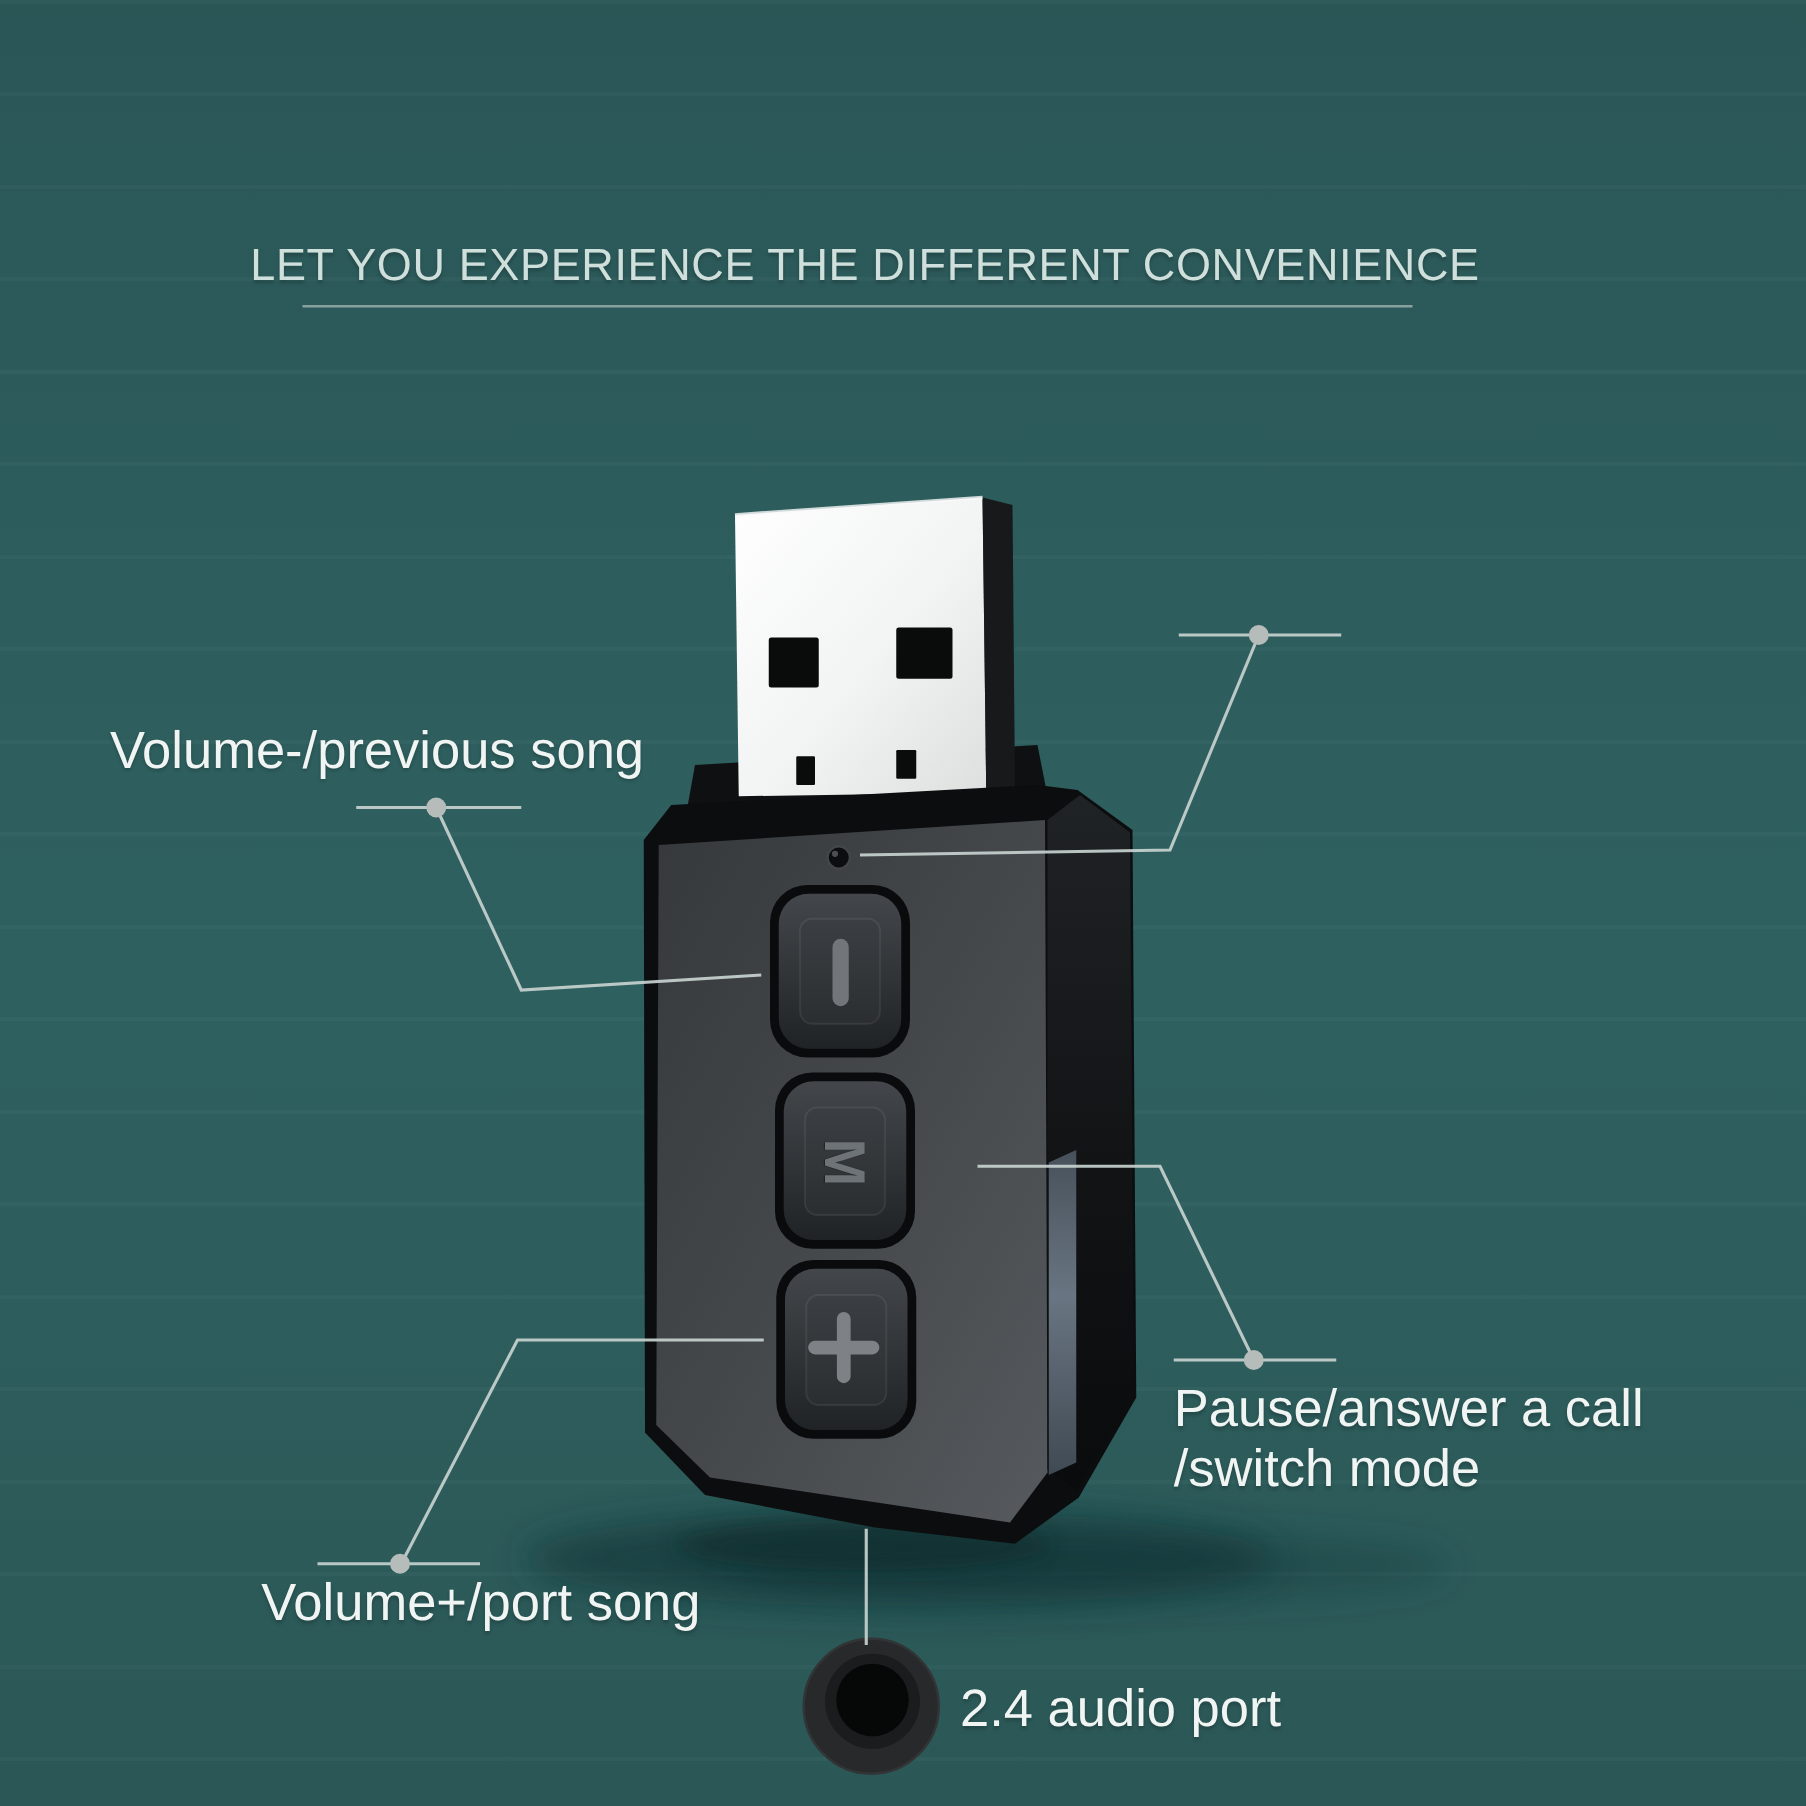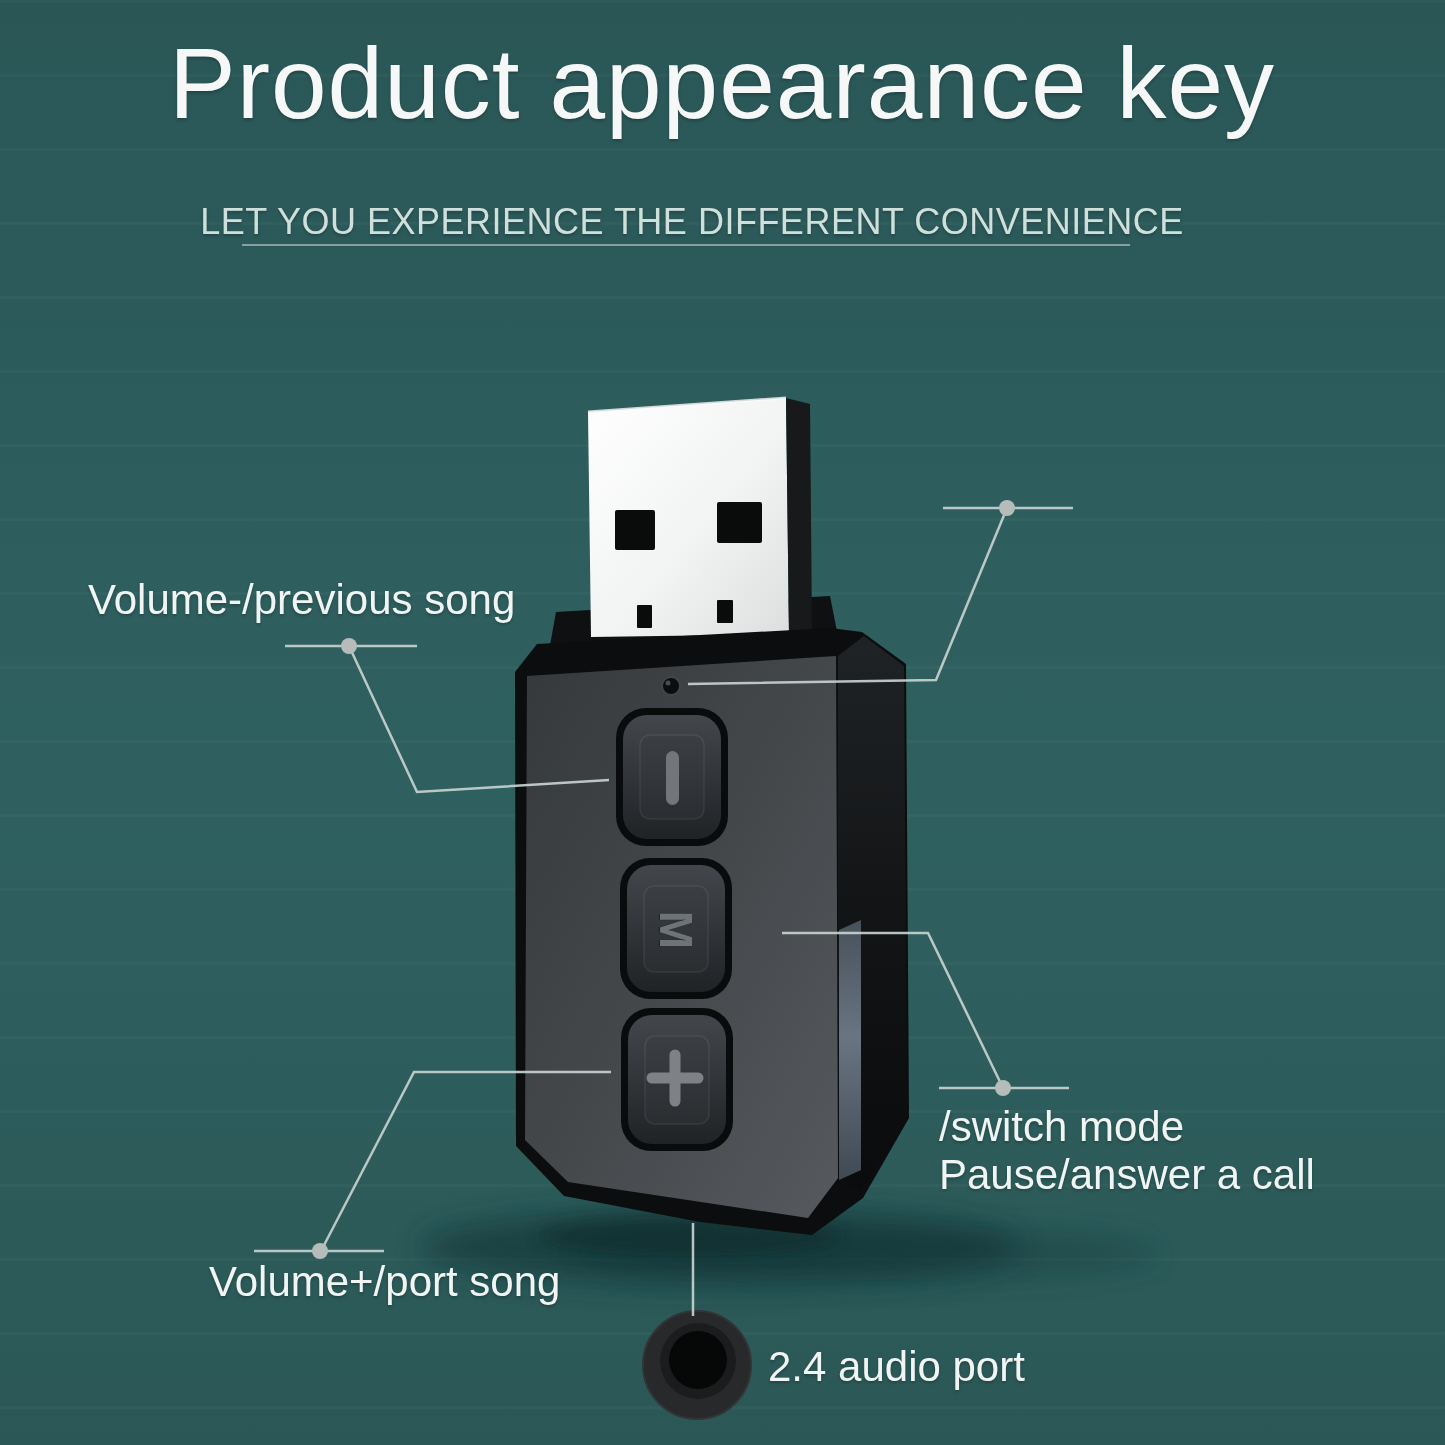--- a/index.html
+++ b/index.html
@@ -24,21 +24,21 @@
     text-shadow:0 2px 3px rgba(0,0,0,0.22);
   }
   .title{
     left:722px;top:33px;
     transform:translateX(-50%);
     font-size:100px;
     letter-spacing:1px;
     color:#f5f8f7;
   }
   .subtitle{
-    left:692px;top:204px;
+    left:692px;top:194px;
     transform:translateX(-50%);
     font-size:36px;
     letter-spacing:0.5px;
     color:#cfe0dc;
   }
   .subtitle-rule{
     position:absolute;left:242px;top:244px;
     width:888px;height:2px;
     background:#a7b9b6;opacity:0.75;
   }
@@ -184,30 +184,29 @@
       </g>
     </g>
     <g fill="#b6bcba">
       <circle cx="1007" cy="508" r="8"></circle>
       <circle cx="349" cy="646" r="8"></circle>
       <circle cx="1003" cy="1088" r="8"></circle>
       <circle cx="320" cy="1251" r="8"></circle>
     </g>
   </svg>
 
-  <div class="txt title">Product appearance key</div>
   <div class="txt subtitle">LET YOU EXPERIENCE THE DIFFERENT CONVENIENCE</div>
   <div class="subtitle-rule"></div>
 
 
   <div class="txt callout-label lbl-volume-down">Volume-/previous song</div>
 
   <div class="txt callout-label lbl-pause">
+    <div>Pause/answer a call</div>
     <div>/switch mode</div>
-    <div>Pause/answer a call</div>
   </div>
 
   <div class="txt callout-label lbl-volume-up">Volume+/port song</div>
 
   <div class="txt callout-label lbl-audio">2.4 audio port</div>
 
   <div class="m-glyph">M</div>
 
 </div>
 

